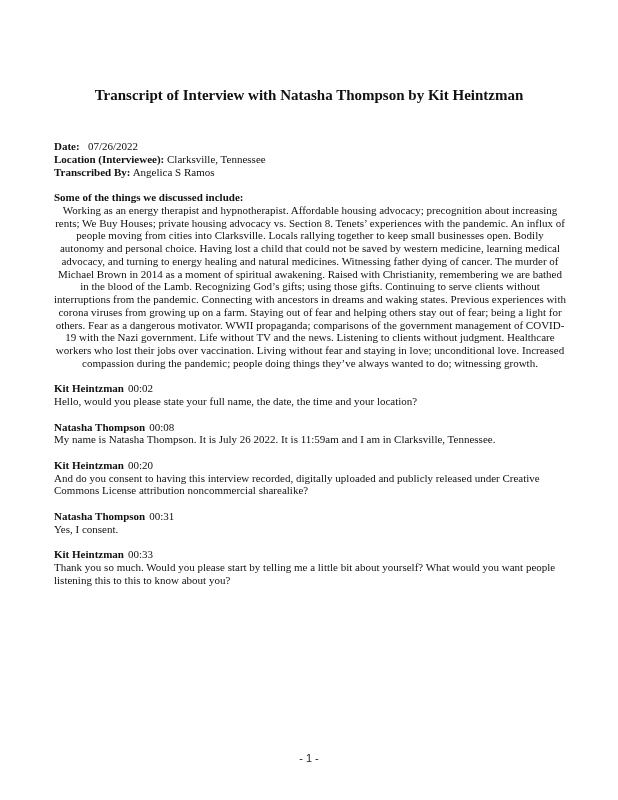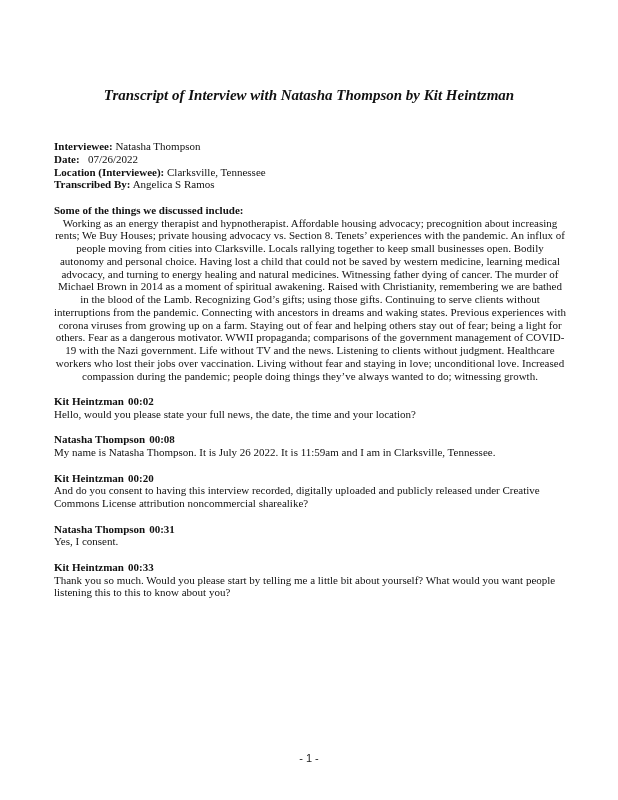--- a/index.html
+++ b/index.html
@@ -25,38 +25,37 @@
     .title {
       position: absolute;
       top: 86px;
       left: 0;
       width: 618px;
       text-align: center;
       font-weight: bold;
       font-size: 15px;
       line-height: 18px;
       letter-spacing: 0px;
-      font-style: italic;
     }
     .content {
       position: absolute;
       left: 54px;
       top: 140px;
       width: 512px;
       font-size: 11px;
       line-height: 12.75px;
     }
     .meta-line { white-space: nowrap; }
     .label { font-weight: bold; }
     .section { margin-top: 12.75px; }
     .summary-heading { font-weight: bold; }
     .summary-body { text-align: center; }
     .turn { margin-top: 12.75px; }
     .speaker { font-weight: bold; }
-    .timestamp { font-weight: bold; margin-left: 4px; }
+    .timestamp { font-weight: normal; margin-left: 4px; }
     .footer {
       position: absolute;
       top: 752px;
       left: 0;
       width: 618px;
       text-align: center;
       font-family: "Liberation Sans", "DejaVu Sans", sans-serif;
       font-size: 11px;
       color: #222222;
     }
@@ -64,34 +63,33 @@
 </head>
 <body>
 
 <div class="page">
 
   <div class="title">Transcript of Interview with Natasha Thompson by Kit Heintzman</div>
 
   <div class="content">
 
     <div class="metadata">
-      <div class="meta-line"><span class="label">Interviewee:</span><span style="white-space:pre"> Natasha Thompson</span></div>
       <div class="meta-line"><span class="label">Date:</span><span style="white-space:pre">   07/26/2022</span></div>
       <div class="meta-line"><span class="label">Location (Interviewee):</span><span style="white-space:pre"> Clarksville, Tennessee</span></div>
       <div class="meta-line"><span class="label">Transcribed By:</span><span style="white-space:pre"> Angelica S Ramos</span></div>
     </div>
 
     <div class="section">
       <div class="summary-heading">Some of the things we discussed include:</div>
       <div class="summary-body">Working as an energy therapist and hypnotherapist. Affordable housing advocacy; precognition about increasing rents; We Buy Houses; private housing advocacy vs. Section 8. Tenets’ experiences with the pandemic. An influx of people moving from cities into Clarksville. Locals rallying together to keep small businesses open. Bodily autonomy and personal choice. Having lost a child that could not be saved by western medicine, learning medical advocacy, and turning to energy healing and natural medicines. Witnessing father dying of cancer. The murder of Michael Brown in 2014 as a moment of spiritual awakening. Raised with Christianity, remembering we are bathed in the blood of the Lamb. Recognizing God’s gifts; using those gifts. Continuing to serve clients without interruptions from the pandemic. Connecting with ancestors in dreams and waking states. Previous experiences with corona viruses from growing up on a farm. Staying out of fear and helping others stay out of fear; being a light for others. Fear as a dangerous motivator. WWII propaganda; comparisons of the government management of COVID-19 with the Nazi government. Life without TV and the news. Listening to clients without judgment. Healthcare workers who lost their jobs over vaccination. Living without fear and staying in love; unconditional love. Increased compassion during the pandemic; people doing things they’ve always wanted to do; witnessing growth.</div>
     </div>
 
     <div class="turn">
       <div><span class="speaker">Kit Heintzman</span><span class="timestamp">00:02</span></div>
-      <div>Hello, would you please state your full news, the date, the time and your location?</div>
+      <div>Hello, would you please state your full name, the date, the time and your location?</div>
     </div>
 
     <div class="turn">
       <div><span class="speaker">Natasha Thompson</span><span class="timestamp">00:08</span></div>
       <div>My name is Natasha Thompson. It is July 26 2022. It is 11:59am and I am in Clarksville, Tennessee.</div>
     </div>
 
     <div class="turn">
       <div><span class="speaker">Kit Heintzman</span><span class="timestamp">00:20</span></div>
       <div>And do you consent to having this interview recorded, digitally uploaded and publicly released under Creative Commons License attribution noncommercial sharealike?</div>

